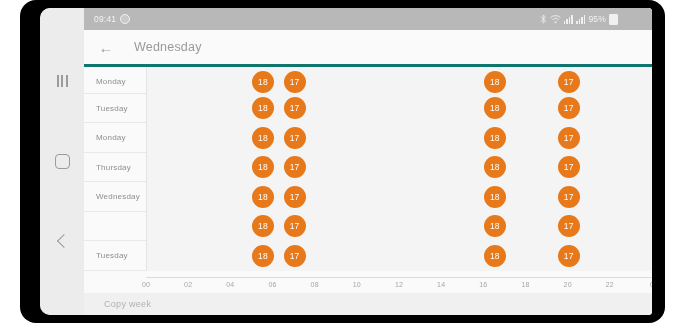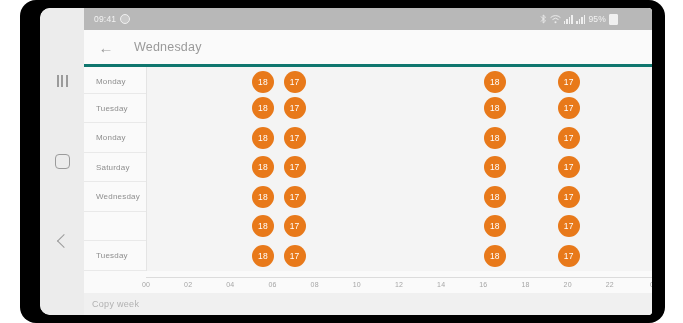--- a/index.html
+++ b/index.html
@@ -251,21 +251,21 @@
     position: absolute;
     left: 0;
     top: 285px;
     width: 568px;
     height: 22px;
     background: #f0f0f0;
     display: flex;
     align-items: center;
   }
   #copy-week-button {
-    margin-left: 8px;
+    margin-left: 20px;
     color: #b2b2b2;
     font-size: 9px;
     letter-spacing: 0.3px;
   }
 </style>
 </head>
 <body>
 
 <div id="device-frame">
   <div id="device-screen">
@@ -346,21 +346,21 @@
           <div class="day-row">
             <div class="day-label">Monday</div>
             <div class="row-track">
               <div class="chip" style="left: 115.958px;">18</div>
               <div class="chip" style="left: 147.583px;">17</div>
               <div class="chip" style="left: 347.875px;">18</div>
               <div class="chip" style="left: 421.667px;">17</div>
             </div>
           </div>
           <div class="day-row">
-            <div class="day-label">Saturday</div>
+            <div class="day-label">Thursday</div>
             <div class="row-track">
               <div class="chip" style="left: 115.958px;">18</div>
               <div class="chip" style="left: 147.583px;">17</div>
               <div class="chip" style="left: 347.875px;">18</div>
               <div class="chip" style="left: 421.667px;">17</div>
             </div>
           </div>
           <div class="day-row">
             <div class="day-label">Wednesday</div>
             <div class="row-track">

